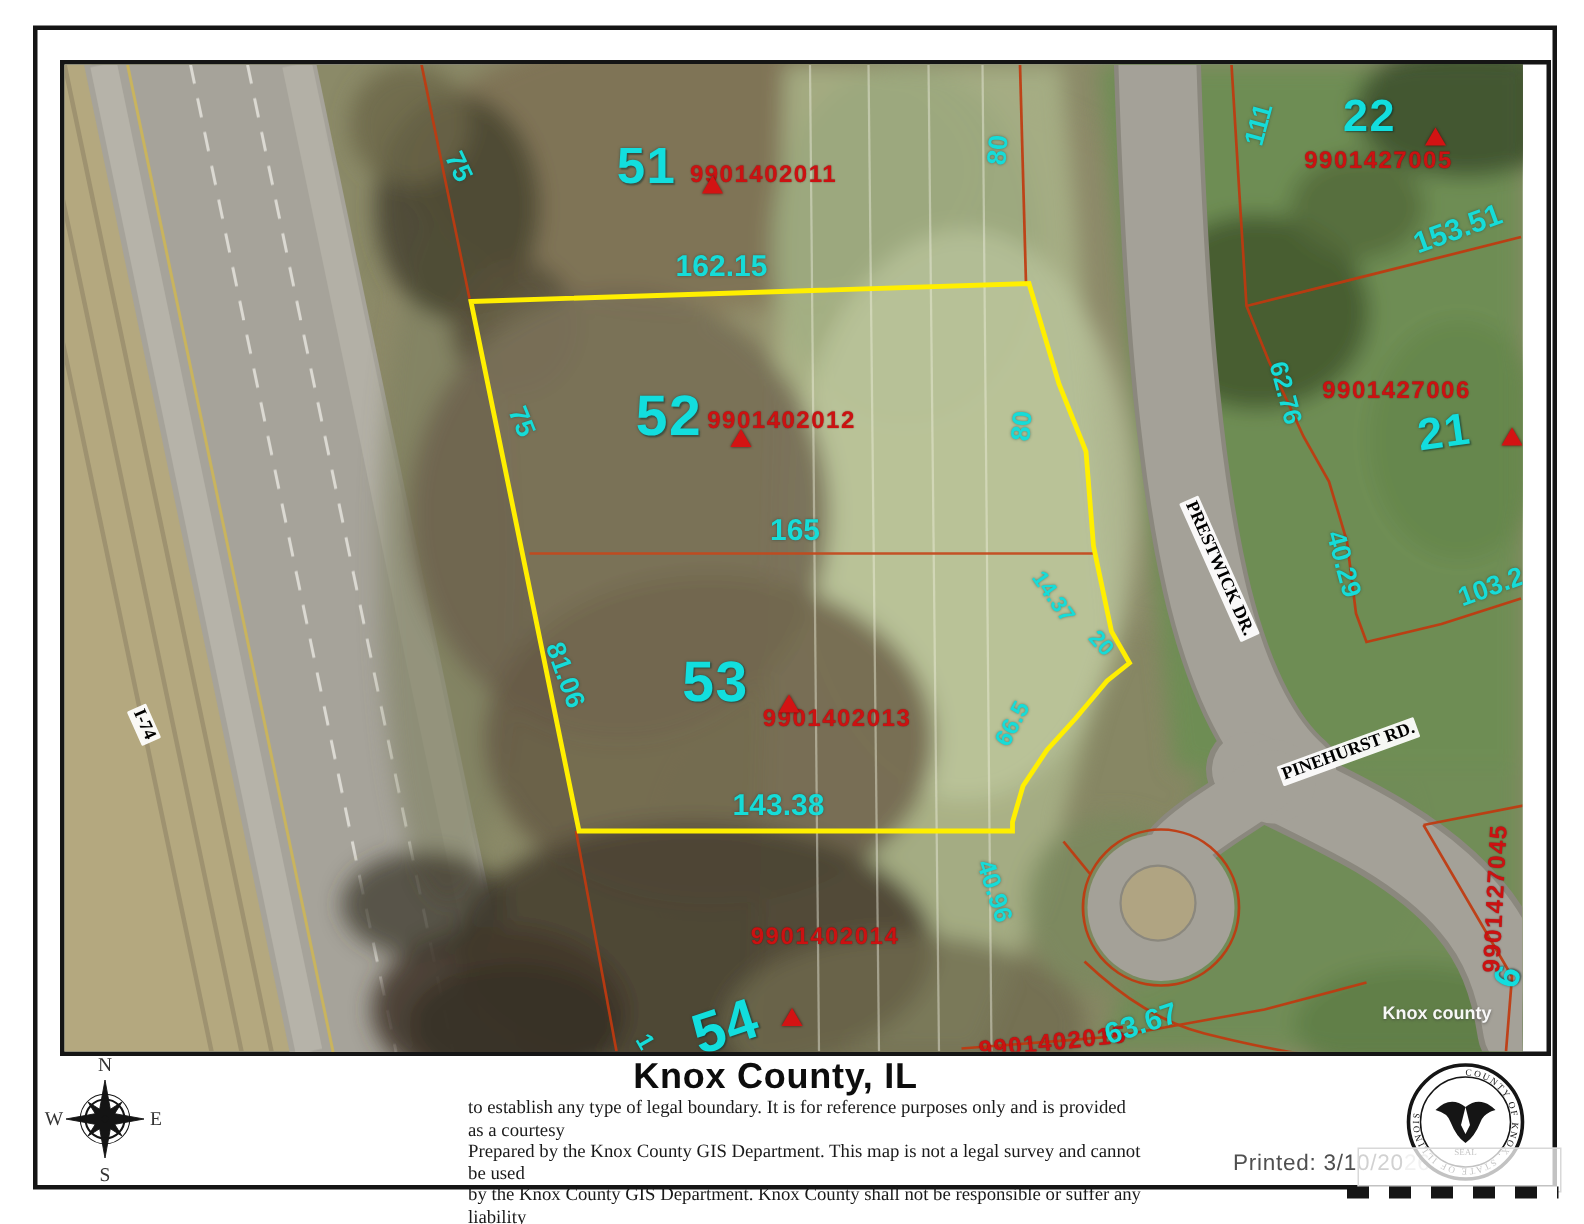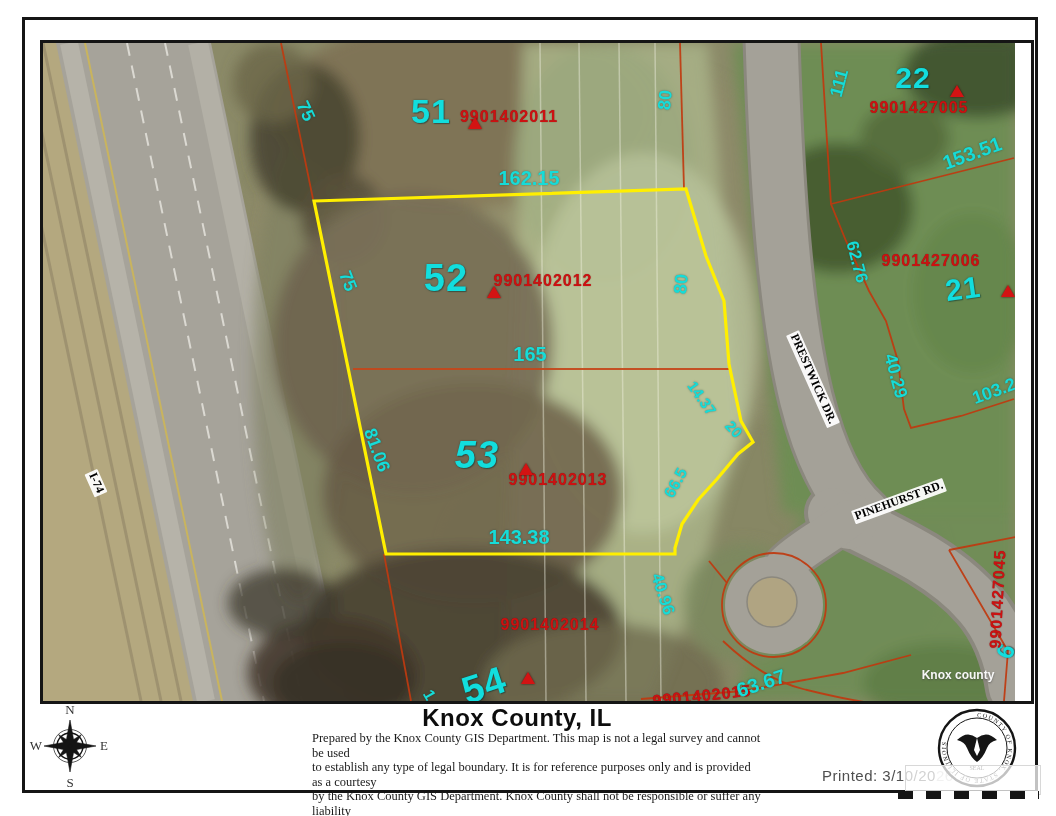--- a/index.html
+++ b/index.html
@@ -184,41 +184,41 @@
 
           <polygon points="271,158 643,146 663,213 681,258 686,321 698,378 710,399 695,411 674,436 655,457 639,481 632,505 632,511 343,511" fill="rgba(255,255,180,0.07)" stroke="#ffef00" stroke-width="3.2" stroke-linejoin="miter"></polygon>
         </g>
       </svg>
 
       <div class="labels">
         <div class="list-host">
 
         <div class="lbl lbl-num" style="left: 388px; top: 68px; transform: translate(-50%, -50%) rotate(0deg); font-size: 34px;">51</div>
             <div class="lbl lbl-num" style="left: 403px; top: 235px; transform: translate(-50%, -50%) rotate(0deg); font-size: 38px;">52</div>
-            <div class="lbl lbl-num" style="left: 434px; top: 412px; transform: translate(-50%, -50%) rotate(0deg); font-size: 38px; font-style: italic;">53</div>
+            <div class="lbl lbl-num" style="left: 434px; top: 412px; transform: translate(-50%, -50%) rotate(0deg); font-size: 38px;">53</div>
             <div class="lbl lbl-num" style="left: 441px; top: 642px; transform: translate(-50%, -50%) rotate(-18deg); font-size: 38px;">54</div>
             <div class="lbl lbl-num" style="left: 870px; top: 35px; transform: translate(-50%, -50%) rotate(0deg); font-size: 30px;">22</div>
             <div class="lbl lbl-num" style="left: 920px; top: 246px; transform: translate(-50%, -50%) rotate(-8deg); font-size: 30px;">21</div>
             <div class="lbl lbl-num" style="left: 963px; top: 608px; transform: translate(-50%, -50%) rotate(-70deg); font-size: 24px;">6</div>
           </div>
         <div class="list-host">
 
         <div class="lbl lbl-id" style="left: 466px; top: 74px; transform: translate(-50%, -50%) rotate(0deg);">9901402011</div>
-            <div class="lbl lbl-id" style="left: 500px; top: 238px; transform: translate(-50%, -50%) rotate(0deg);">9901402012</div>
+            <div class="lbl lbl-id" style="left: 478px; top: 238px; transform: translate(-50%, -50%) rotate(0deg);">9901402012</div>
             <div class="lbl lbl-id" style="left: 515px; top: 437px; transform: translate(-50%, -50%) rotate(0deg);">9901402013</div>
             <div class="lbl lbl-id" style="left: 507px; top: 582px; transform: translate(-50%, -50%) rotate(0deg);">9901402014</div>
             <div class="lbl lbl-id" style="left: 659px; top: 653px; transform: translate(-50%, -50%) rotate(-6deg);">9901402015</div>
             <div class="lbl lbl-id" style="left: 876px; top: 65px; transform: translate(-50%, -50%) rotate(0deg);">9901427005</div>
             <div class="lbl lbl-id" style="left: 888px; top: 218px; transform: translate(-50%, -50%) rotate(0deg);">9901427006</div>
             <div class="lbl lbl-id" style="left: 955px; top: 556px; transform: translate(-50%, -50%) rotate(-87deg);">9901427045</div>
           </div>
         <div class="list-host">
 
         <div class="lbl lbl-dim" style="left: 263px; top: 68px; transform: translate(-50%, -50%) rotate(65deg); font-size: 18px;">75</div>
-            <div class="lbl lbl-dim" style="left: 438px; top: 135px; transform: translate(-50%, -50%) rotate(0deg); font-size: 20px; margin-left: 48px;">162.15</div>
+            <div class="lbl lbl-dim" style="left: 438px; top: 135px; transform: translate(-50%, -50%) rotate(0deg); font-size: 20px;">162.15</div>
             <div class="lbl lbl-dim" style="left: 622px; top: 57px; transform: translate(-50%, -50%) rotate(-85deg); font-size: 18px;">80</div>
             <div class="lbl lbl-dim" style="left: 796px; top: 40px; transform: translate(-50%, -50%) rotate(-75deg); font-size: 18px;">111</div>
             <div class="lbl lbl-dim" style="left: 929px; top: 110px; transform: translate(-50%, -50%) rotate(-20deg); font-size: 20px;">153.51</div>
             <div class="lbl lbl-dim" style="left: 814px; top: 219px; transform: translate(-50%, -50%) rotate(75deg); font-size: 17px;">62.76</div>
             <div class="lbl lbl-dim" style="left: 305px; top: 238px; transform: translate(-50%, -50%) rotate(68deg); font-size: 18px;">75</div>
             <div class="lbl lbl-dim" style="left: 638px; top: 241px; transform: translate(-50%, -50%) rotate(-85deg); font-size: 18px;">80</div>
             <div class="lbl lbl-dim" style="left: 487px; top: 311px; transform: translate(-50%, -50%) rotate(0deg); font-size: 20px;">165</div>
             <div class="lbl lbl-dim" style="left: 659px; top: 355px; transform: translate(-50%, -50%) rotate(55deg); font-size: 15px;">14.37</div>
             <div class="lbl lbl-dim" style="left: 691px; top: 386px; transform: translate(-50%, -50%) rotate(48deg); font-size: 15px;">20</div>
             <div class="lbl lbl-dim" style="left: 334px; top: 407px; transform: translate(-50%, -50%) rotate(70deg); font-size: 18px;">81.06</div>
@@ -270,22 +270,22 @@
     <text x="0" y="41" text-anchor="middle" font-size="13" fill="#333">S</text>
     <text x="34" y="4" text-anchor="middle" font-size="13" fill="#333">E</text>
     <text x="-34" y="4" text-anchor="middle" font-size="13" fill="#333">W</text>
   </svg>
 
   <div class="footer-title">Knox County, IL</div>
 
   <div class="disclaimer">
     <div class="list-host-inline" style="position:static;">
 
-    <div class="disc-line" style="position:static;">Prepared by the Knox County GIS Department. This map is not a legal survey and cannot be used</div>
-        <div class="disc-line" style="position:static;">to establish any type of legal boundary. It is for reference purposes only and is provided as a courtesy</div>
+    <div class="disc-line" style="position:static;">to establish any type of legal boundary. It is for reference purposes only and is provided as a courtesy</div>
+        <div class="disc-line" style="position:static;">Prepared by the Knox County GIS Department. This map is not a legal survey and cannot be used</div>
         <div class="disc-line" style="position:static;">by the Knox County GIS Department.  Knox County shall not be responsible or suffer any liability</div>
       </div>
   </div>
 
   <div class="printed"><span>Printed: 3/10/20</span><span class="faded">26</span></div>
 
   <svg class="seal" width="84" height="84" viewBox="-42 -42 84 84">
     <defs>
         <path id="sealArc" d="M 0,-31 A 31,31 0 1,1 -0.01,-31" fill="none"></path>
       </defs>

